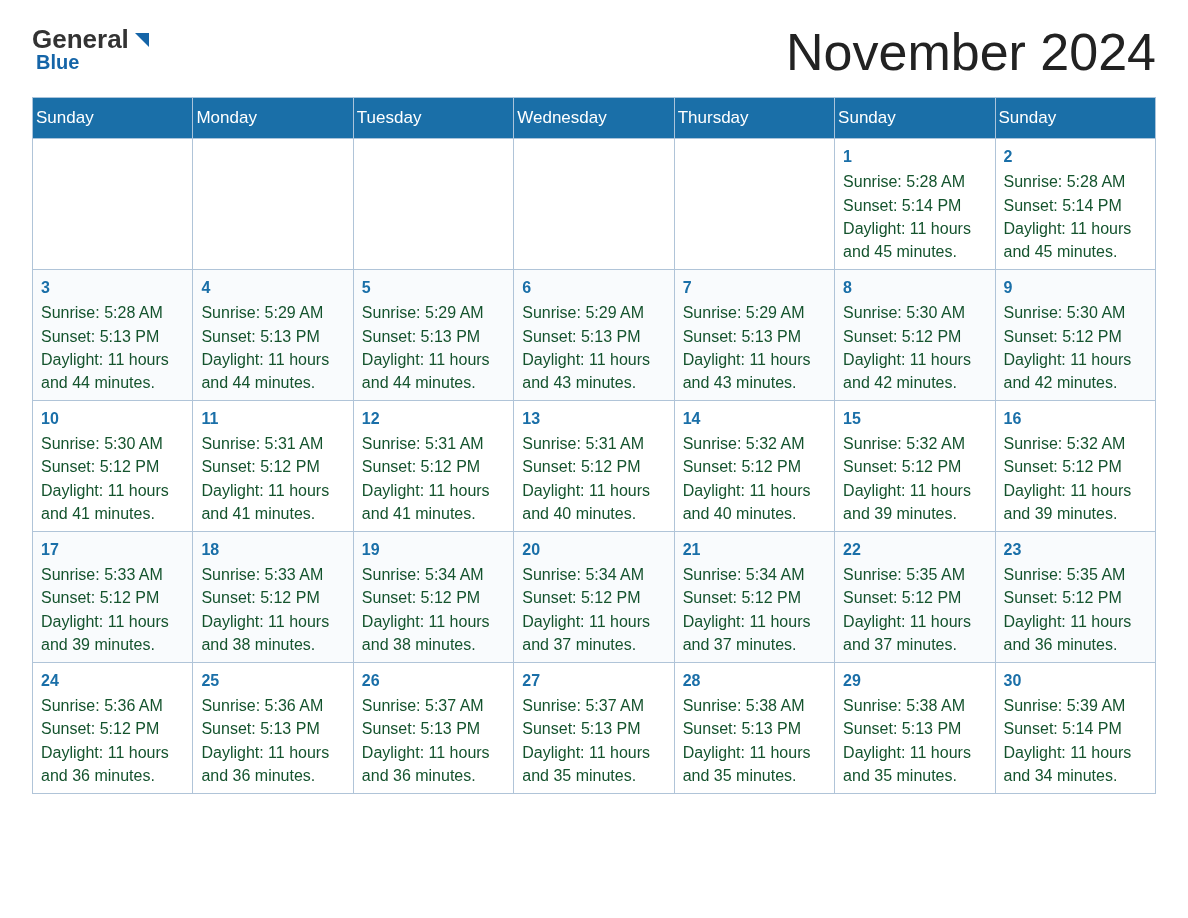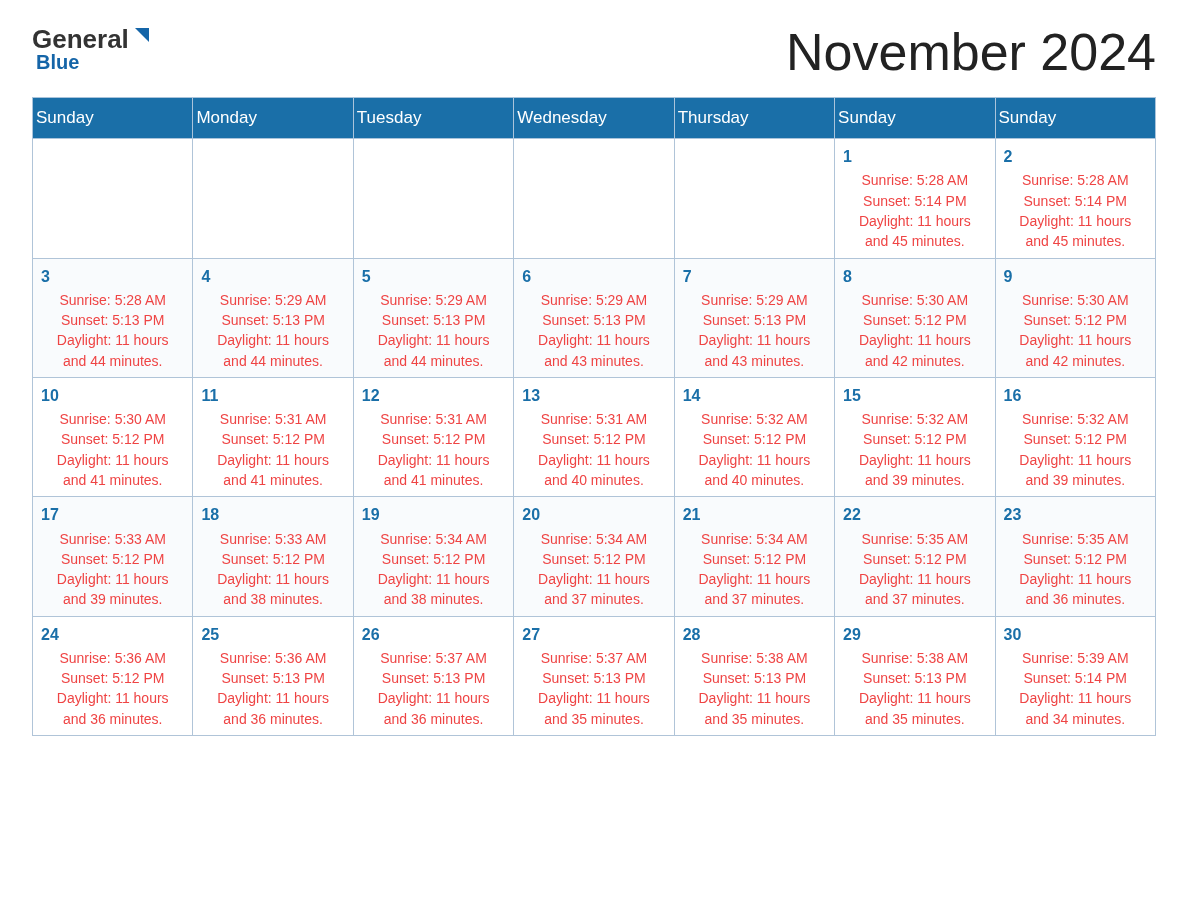--- a/index.html
+++ b/index.html
@@ -16,21 +16,21 @@
       align-items: flex-start;
       margin-bottom: 8px;
     }
     .logo-container {
       display: flex;
       flex-direction: column;
       align-items: flex-start;
     }
     .logo-text {
       display: flex;
-      align-items: flex-start;
+      align-items: center;
       font-size: 26px;
       font-weight: bold;
       color: #333;
     }
     .logo-general { color: #333; }
     .logo-blue {
       color: #1565a8;
       display: flex;
       align-items: center;
     }
@@ -79,23 +79,22 @@
       line-height: 1.45;
     }
     .day-number {
       font-size: 16px;
       color: #1a6fa8;
       font-weight: bold;
       display: block;
       margin-bottom: 2px;
     }
     .day-info {
-      font-size: 14px;
-      color: #ef4444;
-      text-align: center;
+      font-size: 16px;
+      color: #14532d;
     }
     tr.week-row td {
       background: #fff;
     }
     tr:nth-child(even) td {
       background: #f9fbfd;
     }
   </style>
 </head>
 <body>

